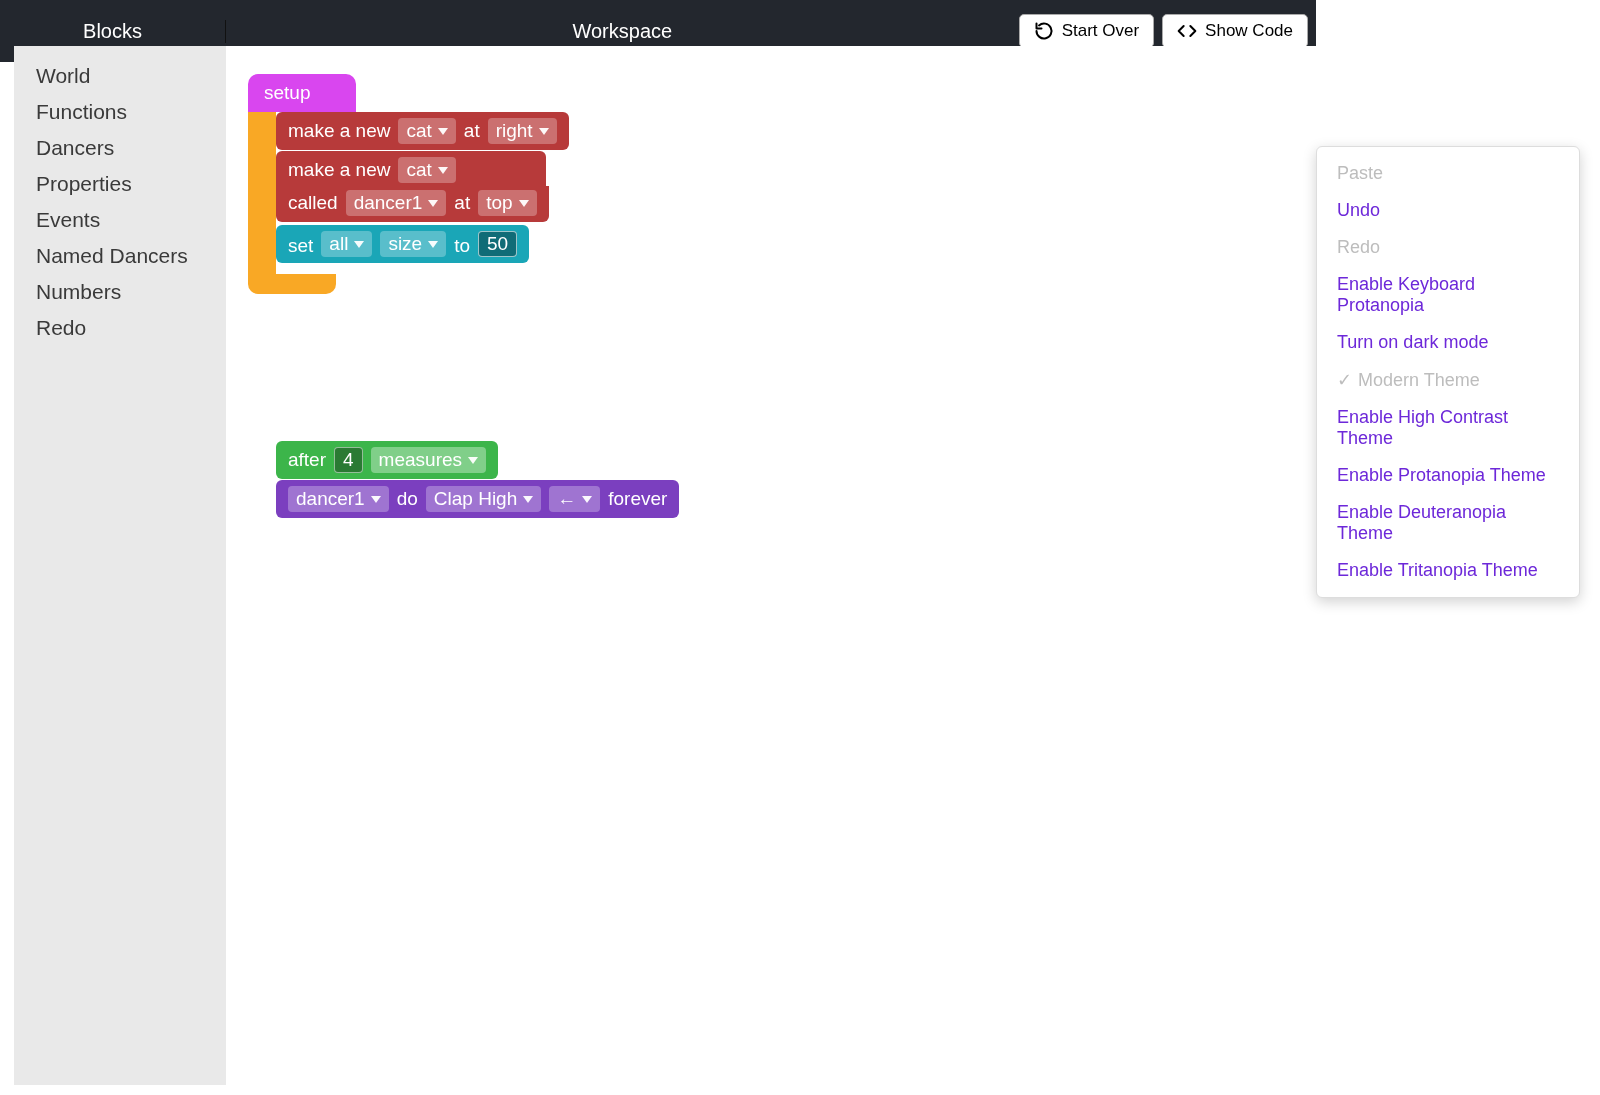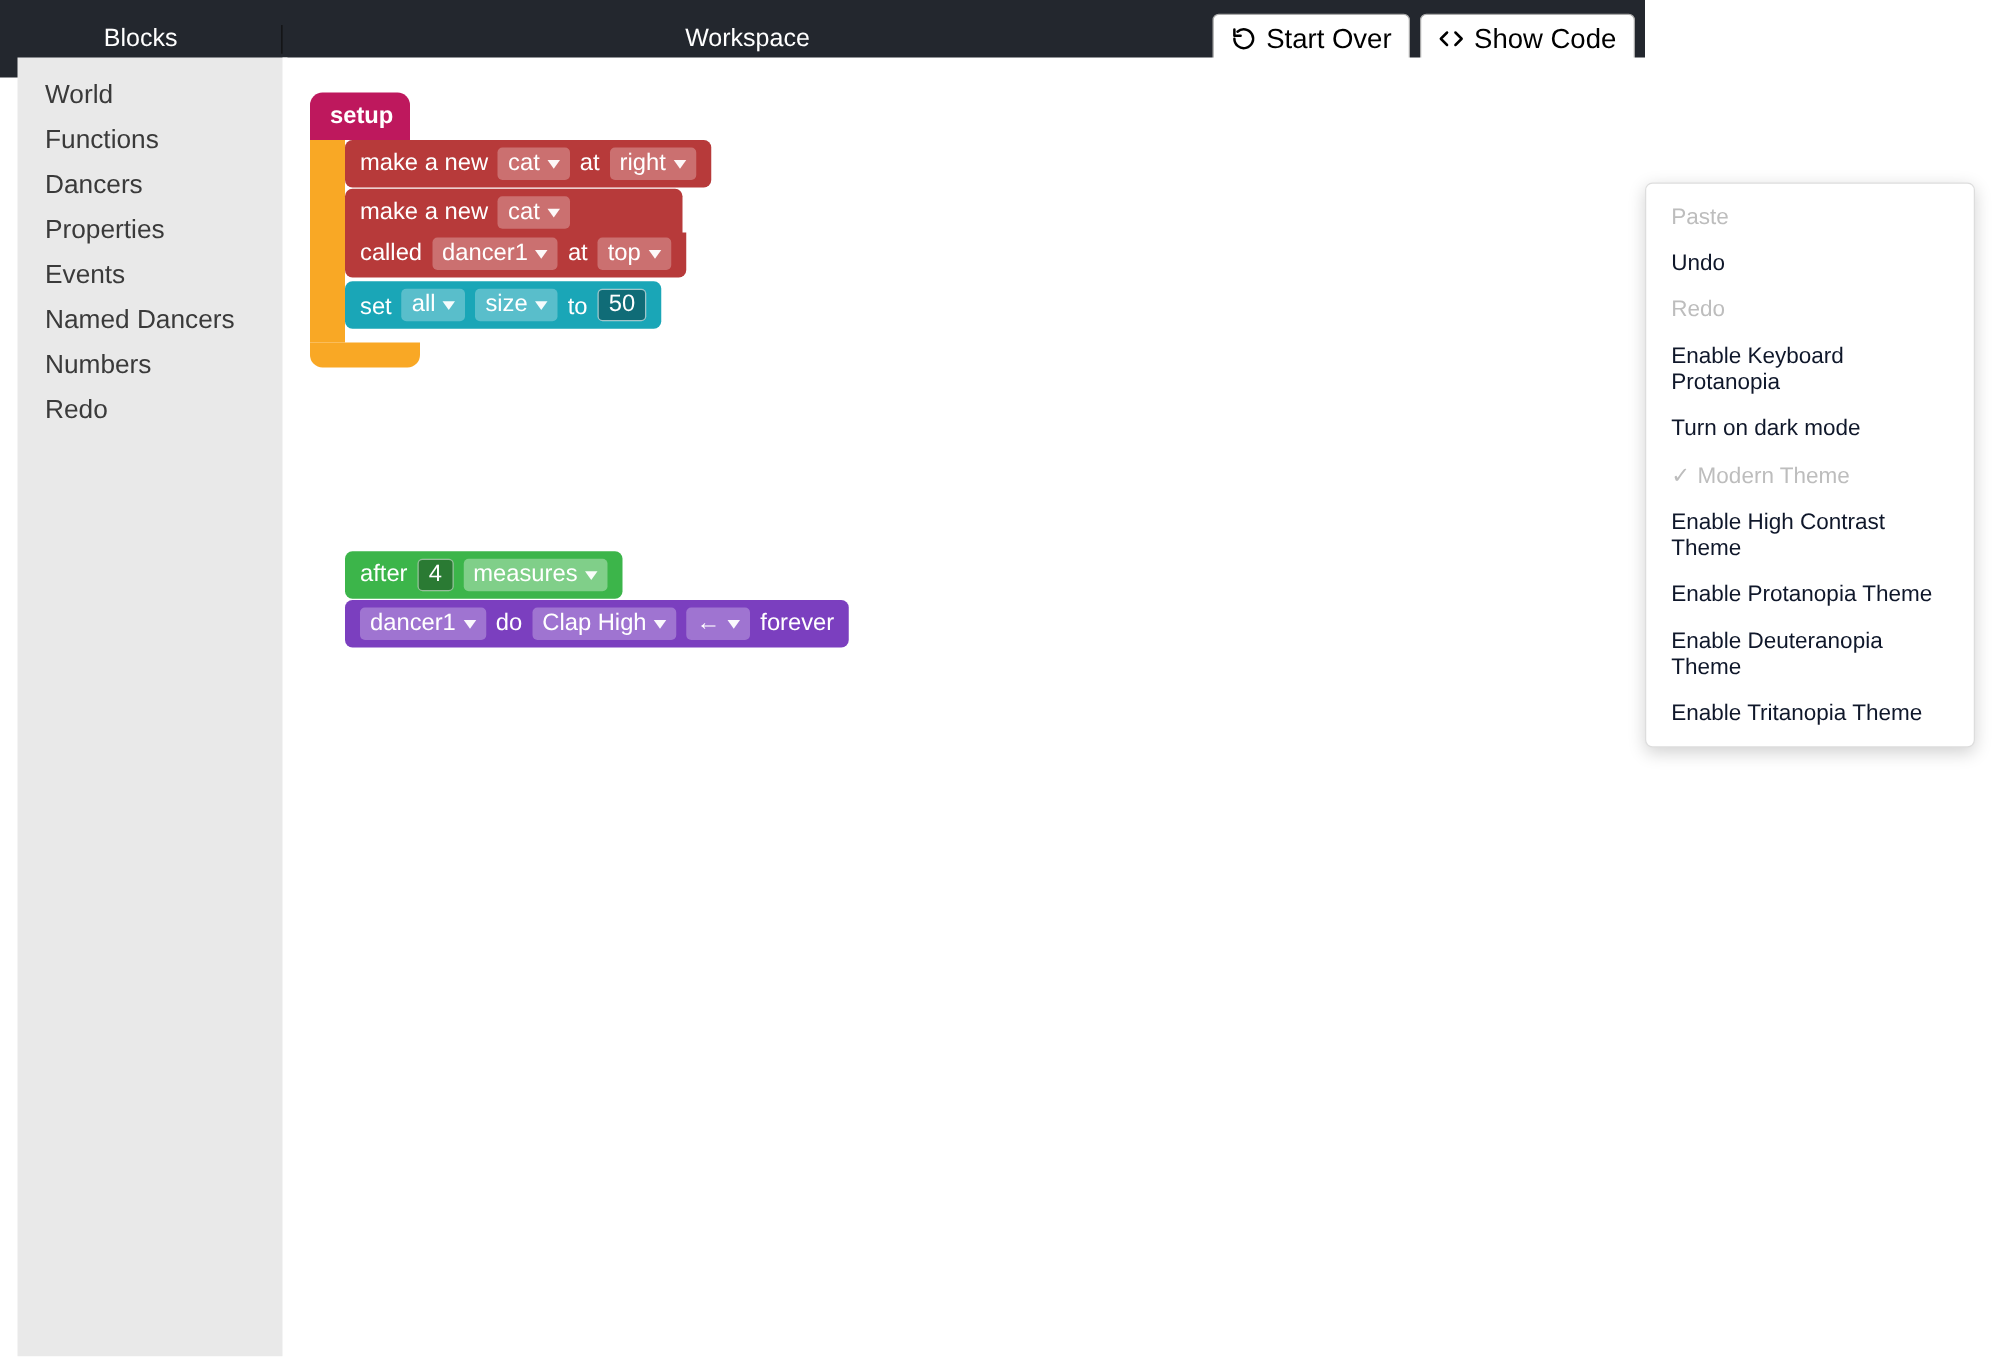--- a/index.html
+++ b/index.html
@@ -31,21 +31,21 @@
     display: flex;
     gap: 8px;
     padding-right: 8px;
   }
   .header-btn {
     background: #fff;
     color: #000;
     border: 1px solid #aaa;
     border-radius: 5px;
     padding: 6px 14px;
-    font-size: 22px;
+    font-size: 17px;
     font-weight: 500;
     display: inline-flex;
     align-items: center;
     gap: 8px;
     cursor: pointer;
   }
   .sidebar {
     position: absolute;
     top: 46px;
     left: 14px;
@@ -111,27 +111,26 @@
   
   .green .numfield { background: #2a7a33; border-color: rgba(255,255,255,0.5); }
 
   
   .setup-outer {
     position: absolute;
     left: 22px;
     top: 28px;
   }
   .setup-top {
-    background: #be185d;
+    background: #d946ef;
     color: #fff;
     font-size: 19px;
     padding: 8px 16px 8px 16px;
     border-radius: 10px 10px 0 0;
-    width: 80px;
-    font-weight: bold;
+    width: 108px;
   }
   .setup-left {
     background: #f9a825;
     width: 28px;
     height: 162px;
   }
   .setup-bottom {
     background: #f9a825;
     width: 88px;
     height: 20px;
@@ -146,21 +145,21 @@
     width: 264px;
     background: #fff;
     border: 1px solid #ddd;
     border-radius: 6px;
     box-shadow: 0 4px 14px rgba(0,0,0,0.18);
     padding: 8px 0;
     font-size: 18px;
   }
   .ctx-item {
     padding: 8px 20px;
-    color: #0f172a;
+    color: #6d28d9;
     cursor: pointer;
   }
   .ctx-item.disabled { color: #bdbdbd; cursor: default; }
   .ctx-item .check { color: #bdbdbd; margin-right: 6px; }
 
   
   .icon { width: 20px; height: 20px; }
 </style>
 </head>
 <body>

